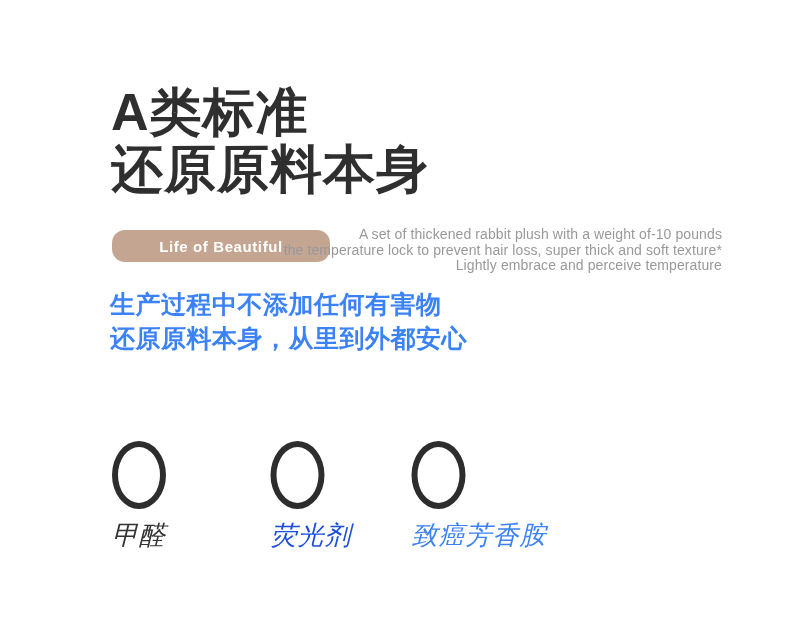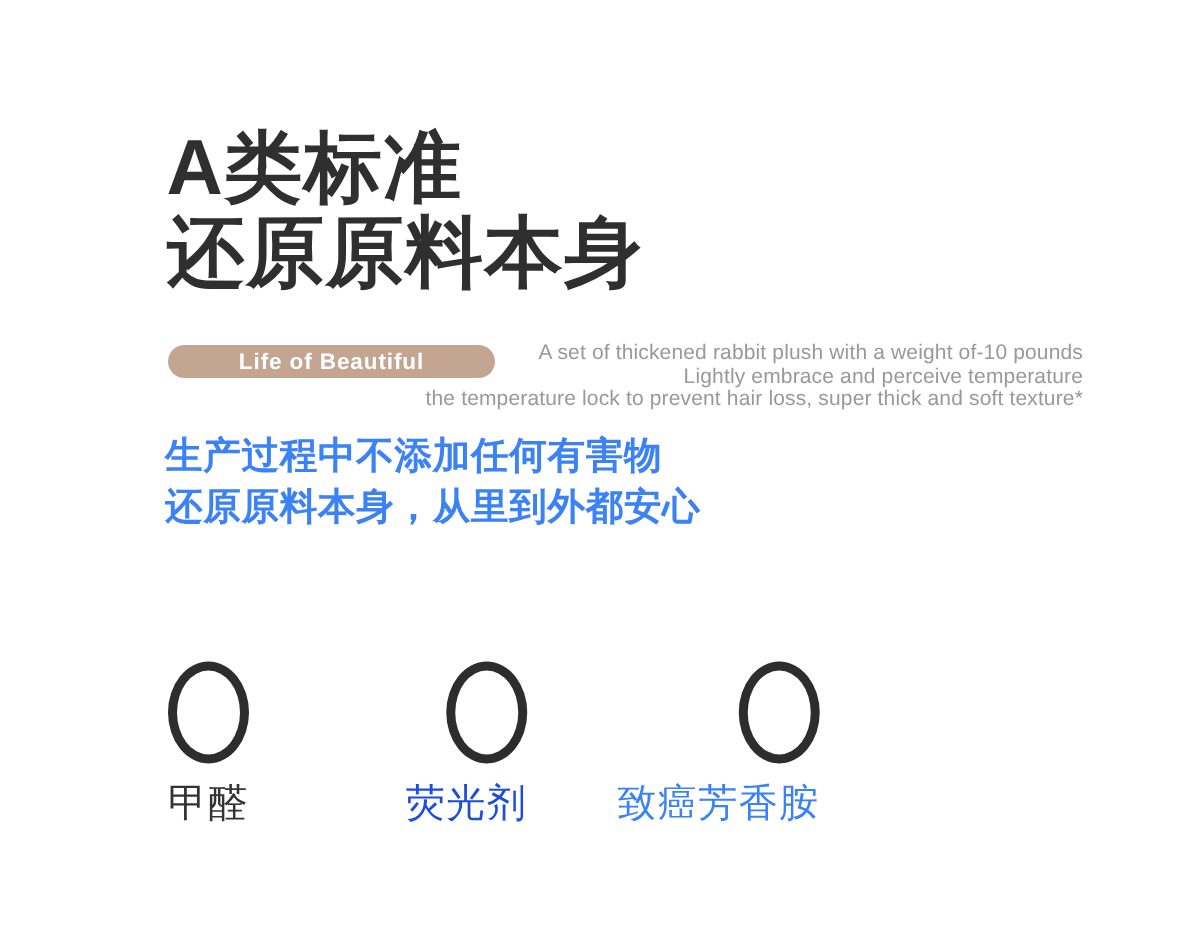--- a/index.html
+++ b/index.html
@@ -26,21 +26,21 @@
     font-weight: bold;
     letter-spacing: 1px;
     color: #2f2f2f;
     white-space: nowrap;
   }
   .ribbon {
     position: absolute;
     left: 112px;
     top: 230px;
     width: 218px;
-    height: 22px;
+    height: 32px;
     border-radius: 13px;
     background: #c3a591;
     display: flex;
     align-items: center;
     justify-content: center;
   }
   .ribbon-label {
     color: #ffffff;
     font-size: 15px;
     font-weight: bold;
@@ -68,21 +68,22 @@
     color: #333333;
     letter-spacing: 0.5px;
     white-space: nowrap;
   }
   .safety-item {
     position: absolute;
     top: 441px;
     transform: translateX(-50%);
     display: flex;
     flex-direction: column;
-    align-items: flex-end;
+    align-items: flex-start;
+    font-style: italic;
   }
   .safety-item.pos-1 { left: 139px; }
   .safety-item.pos-2 { left: 311px; }
   .safety-item.pos-3 { left: 479px; }
   .zero-circle {
     width: 42px;
     height: 56px;
     box-sizing: content-box;
     border: 6px solid #2d2d2d;
     border-radius: 50%;
@@ -105,22 +106,22 @@
     <span>A类标准</span><br>
     <span>还原原料本身</span>
   </h1>
 
   <div class="ribbon" style="background: rgb(195, 165, 145);">
     <span class="ribbon-label" style="color: rgb(255, 255, 255);">Life of Beautiful</span>
   </div>
 
   <div class="intro-en" style="color: rgb(153, 153, 153);">
     <div>A set of thickened rabbit plush with a weight of-10 pounds</div>
+    <div>the temperature lock to prevent hair loss, super thick and soft texture*</div>
     <div>Lightly embrace and perceive temperature</div>
-    <div>the temperature lock to prevent hair loss, super thick and soft texture*</div>
   </div>
 
   <p class="subtitle" style="color: #3b82f6;">
     <span>生产过程中不添加任何有害物</span><br>
     <span>还原原料本身，从里到外都安心</span>
   </p>
 
   <div class="safety-item pos-1">
     <div class="zero-circle" style="border-color: rgb(45, 45, 45);"></div>
     <span class="safety-label" style="color: rgb(51, 51, 51);">甲醛</span>

